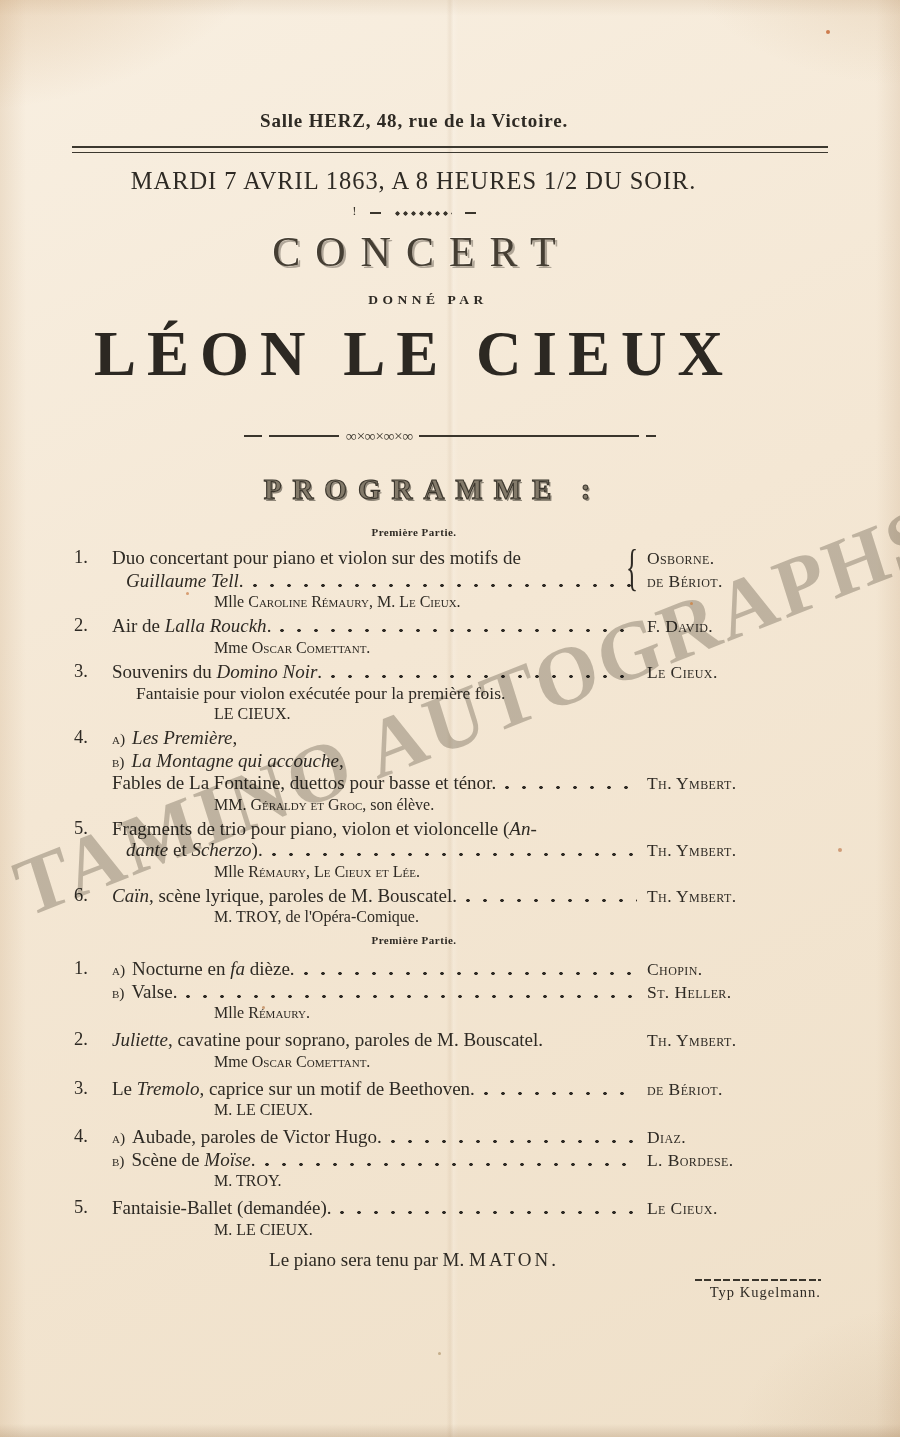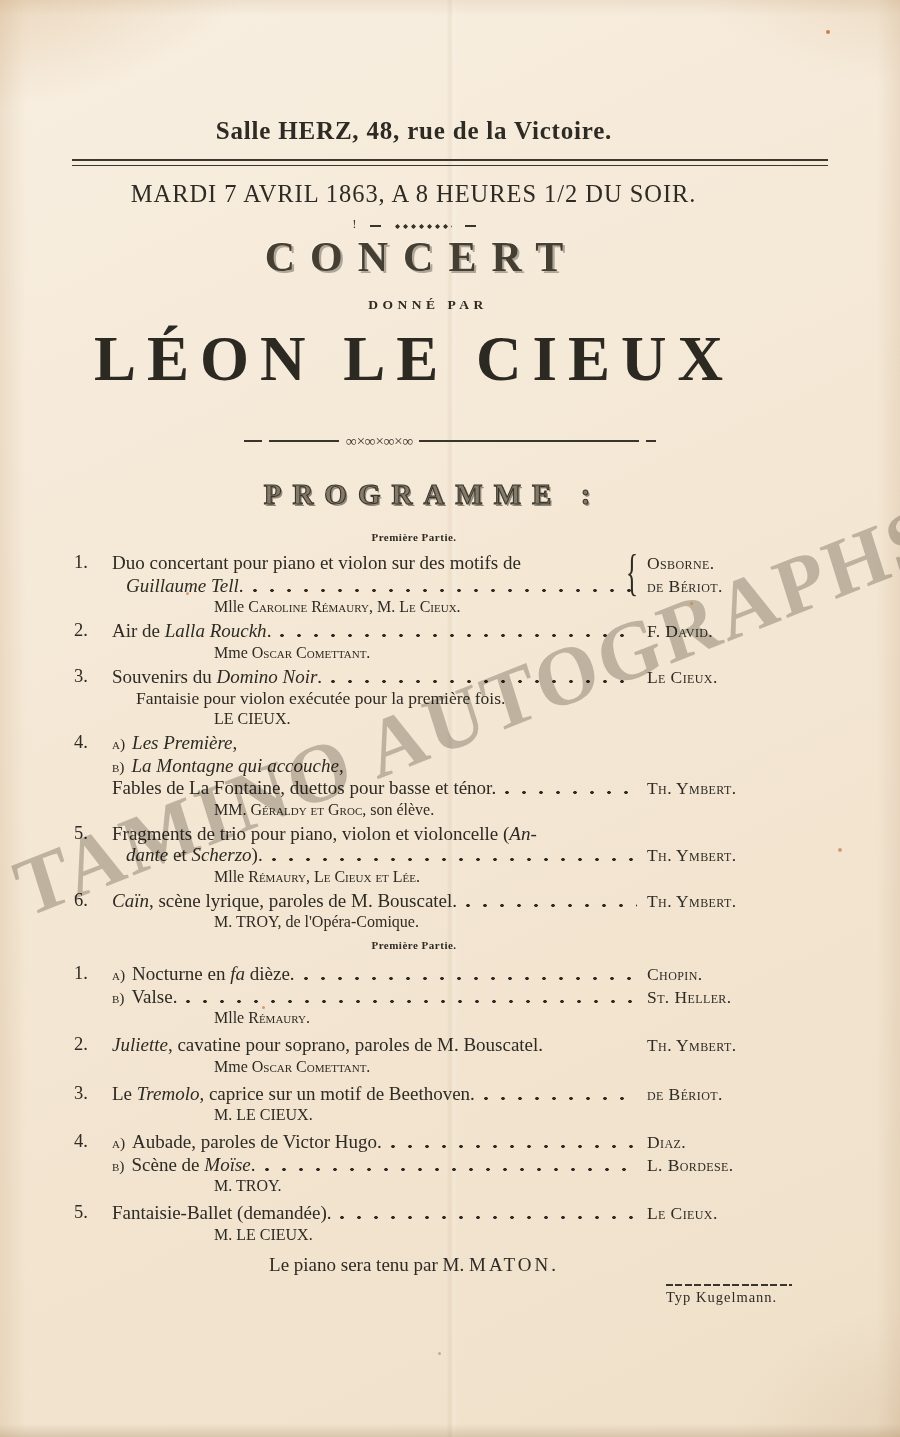--- a/index.html
+++ b/index.html
@@ -11,29 +11,29 @@
       radial-gradient(330px 180px at 102% -40px, rgba(196,156,108,.26), rgba(196,156,108,0) 70%),
       radial-gradient(280px 210px at 103% 101%, rgba(172,136,95,.18), rgba(172,136,95,0) 70%),
       linear-gradient(90deg, rgba(188,148,103,.18), rgba(188,148,103,0) 26px),
       linear-gradient(270deg, rgba(180,140,100,.16), rgba(180,140,100,0) 24px),
       linear-gradient(0deg, rgba(148,113,78,.25), rgba(148,113,78,0) 13px),
       linear-gradient(180deg, rgba(182,146,106,.15), rgba(182,146,106,0) 16px),
       linear-gradient(90deg, rgba(0,0,0,0) 49.6%, rgba(165,130,92,.10) 50%, rgba(255,255,255,.14) 50.4%, rgba(0,0,0,0) 50.9%),
       linear-gradient(155deg,#f8efe1 0%,#f4e7d4 45%,#efe0c9 100%);
   }
   .content{width:828px;text-align:center;}
-  .venue{padding-top:110px;font-size:25px;font-weight:700;letter-spacing:.8px;margin-top:7px;}
+  .venue{padding-top:110px;font-size:19px;font-weight:700;letter-spacing:.8px;}
   .double-rule{height:4px;border-top:2px solid #3c382f;border-bottom:1.4px solid #3c382f;margin:14px 72px 0;}
   .date{margin-top:13px;font-size:25.5px;letter-spacing:1px;}
   .date span{display:inline-block;transform:scaleX(.96);}
   .orn{margin-top:10px;height:14px;display:flex;justify-content:center;align-items:center;gap:13px;}
   .orn .mark{font-size:13px;line-height:10px;color:#3a352c;position:relative;top:-2px;}
   .orn .dash{width:11px;height:2px;background:#3a352c;}
   .orn .beads{width:58px;height:7px;background:radial-gradient(circle at 3.5px 3.5px,#3a352c 1.9px,rgba(0,0,0,0) 2.3px);background-size:8px 7px;background-repeat:repeat-x;}
-  .concert{font-size:42px;font-weight:700;letter-spacing:15px;padding-left:15px;color:#453e33;
+  .concert{margin-top:8px;font-size:42px;font-weight:400;letter-spacing:15px;padding-left:15px;color:#453e33;
     text-shadow:2.2px 2.2px 0 rgba(62,55,44,.38), -1px -1px 0 rgba(255,250,240,.5);}
   .donne{margin-top:16px;font-size:13.5px;font-weight:700;letter-spacing:4.5px;padding-left:28px;}
   .artist{margin-top:10px;font-size:63px;font-weight:700;letter-spacing:11px;white-space:nowrap;color:#2c2822;font-family:Liberation Serif, serif;}
   .divider{width:412px;margin:40px auto 0;display:flex;align-items:center;gap:7px;color:#3a352c;}
   .divider .d-dash{width:18px;height:2px;background:#3a352c;}
   .divider .d-line{flex:1;height:1.6px;background:#3a352c;}
   .divider .d-pattern{font-size:15px;letter-spacing:-1px;line-height:10px;font-style:italic;}
   .programme{margin-top:32px;font-size:29px;font-weight:700;letter-spacing:11px;color:#837a6a;
     -webkit-text-stroke:1.1px #3b362d;text-shadow:1.8px 1.8px 0 rgba(62,56,46,.55);padding-left:37px;}
   .part-title{margin:20px 0 9px;font-size:11px;font-weight:700;letter-spacing:.5px;text-align:center;width:828px;}
@@ -52,21 +52,21 @@
   .leader.nodots{visibility:hidden;}
   .composer{flex:0 0 197px;font-variant:small-caps;font-size:17.5px;letter-spacing:.4px;white-space:nowrap;}
   .line.perf{padding-left:154px;font-size:16px;line-height:20px;}
   .line.desc{padding-left:76px;font-size:17.5px;line-height:21px;}
   .it{font-style:italic;text-align:right;}
   .sc{font-variant:small-caps;}
   .sp{letter-spacing:3px;}
   .brace{position:absolute;left:560px;top:-3px;font-size:50px;line-height:46px;font-weight:400;
     transform:scaleX(.5);transform-origin:center;color:#2e2a24;}
   .footer-note{margin-top:9px;width:828px;text-align:center;font-size:19px;}
-  .printer{margin:8px 108px 0 auto;width:126px;text-align:left;}
+  .printer{margin:8px 79px 0 auto;width:126px;text-align:right;}
   .printer-rule{height:2px;background:repeating-linear-gradient(90deg,#3a352c 0 7px,rgba(0,0,0,0) 7px 9.5px);margin-bottom:3px;}
   .printer-text{font-size:14.5px;letter-spacing:1px;}
   .watermark{position:absolute;left:18px;top:845px;width:1000px;font-size:82px;font-weight:700;
     letter-spacing:3px;white-space:nowrap;color:rgba(125,118,108,.42);mix-blend-mode:multiply;
     transform:rotate(-21.5deg) skewX(-4deg);transform-origin:0 50%;pointer-events:none;}
   .speck{position:absolute;border-radius:50%;}
   .s1{left:826px;top:30px;width:4px;height:4px;background:#c05a22;opacity:.75;}
   .s2{left:690px;top:602px;width:3px;height:3px;background:#d07a33;opacity:.7;}
   .s3{left:262px;top:1006px;width:3px;height:3px;background:#b06a35;opacity:.6;}
   .s4{left:838px;top:848px;width:4px;height:4px;background:#b5622f;opacity:.55;}

